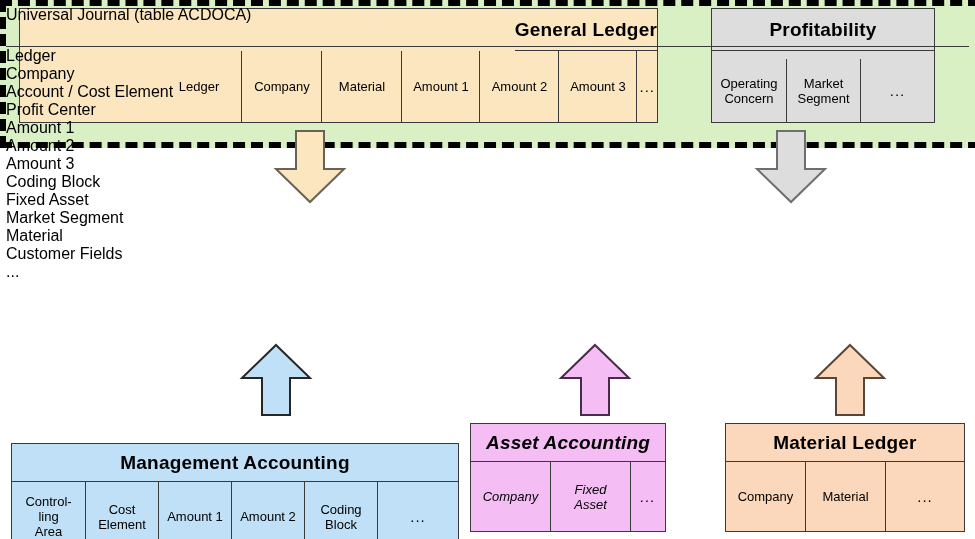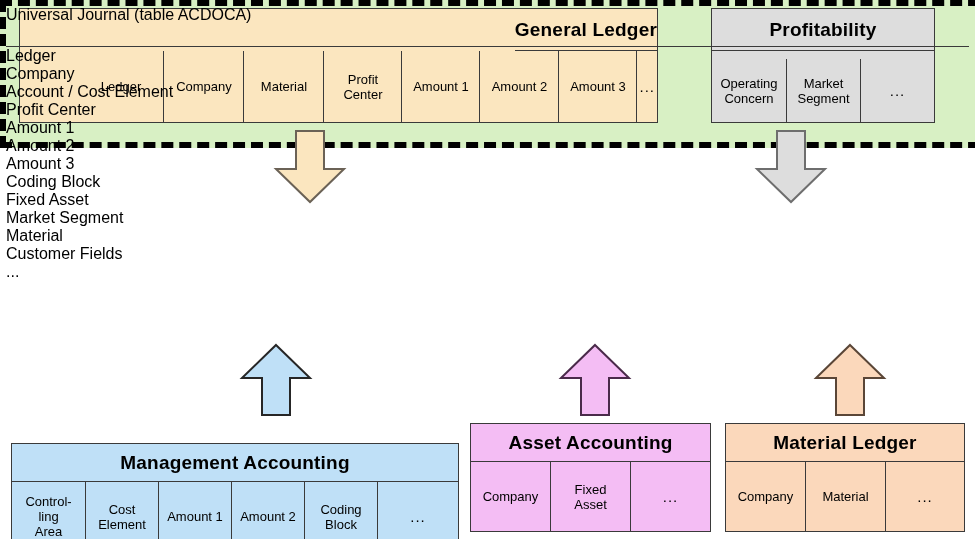--- a/index.html
+++ b/index.html
@@ -86,22 +86,23 @@
   #universal-journal .title { height: 40px; border-bottom: 1px solid #3a3a3a; }
 
   #management-accounting {
     left: 11px; top: 423px; width: 448px; height: 109px;
     background: #bfe0f7;
     margin-top: 20px;
   }
   #management-accounting .title { height: 38px; }
 
   #asset-accounting {
-    left: 470px; top: 423px; width: 241px; height: 109px;
+    left: 470px; top: 423px; width: 196px; height: 109px;
     background: #f4bdf4;
+    font-style: italic;
   }
   #asset-accounting .title { height: 38px; }
 
   #material-ledger {
     left: 725px; top: 423px; width: 240px; height: 109px;
     background: #fbd8bb;
   }
   #material-ledger .title { height: 38px; }
 
   
@@ -113,22 +114,20 @@
 <body>
 
 <div class="block" id="general-ledger">
   <div class="title">
     <span>General Ledger</span>
   </div>
   <div class="cols">
     <div class="col" style="flex:0 0 86px">Ledger</div>
     <div class="col" style="flex:0 0 80px">Company</div>
     <div class="col" style="flex:0 0 80px">Material</div>
-    <div class="col" style="flex:0 0 78px">Profit
-Center</div>
     <div class="col" style="flex:0 0 78px">Amount 1</div>
     <div class="col" style="flex:0 0 79px">Amount 2</div>
     <div class="col" style="flex:0 0 78px">Amount 3</div>
     <div class="col ellipsis" style="flex:1 1 auto">...</div>
   </div>
 </div>
 
 <div class="block" id="profitability">
   <div class="title">
     <span>Profitability</span>

